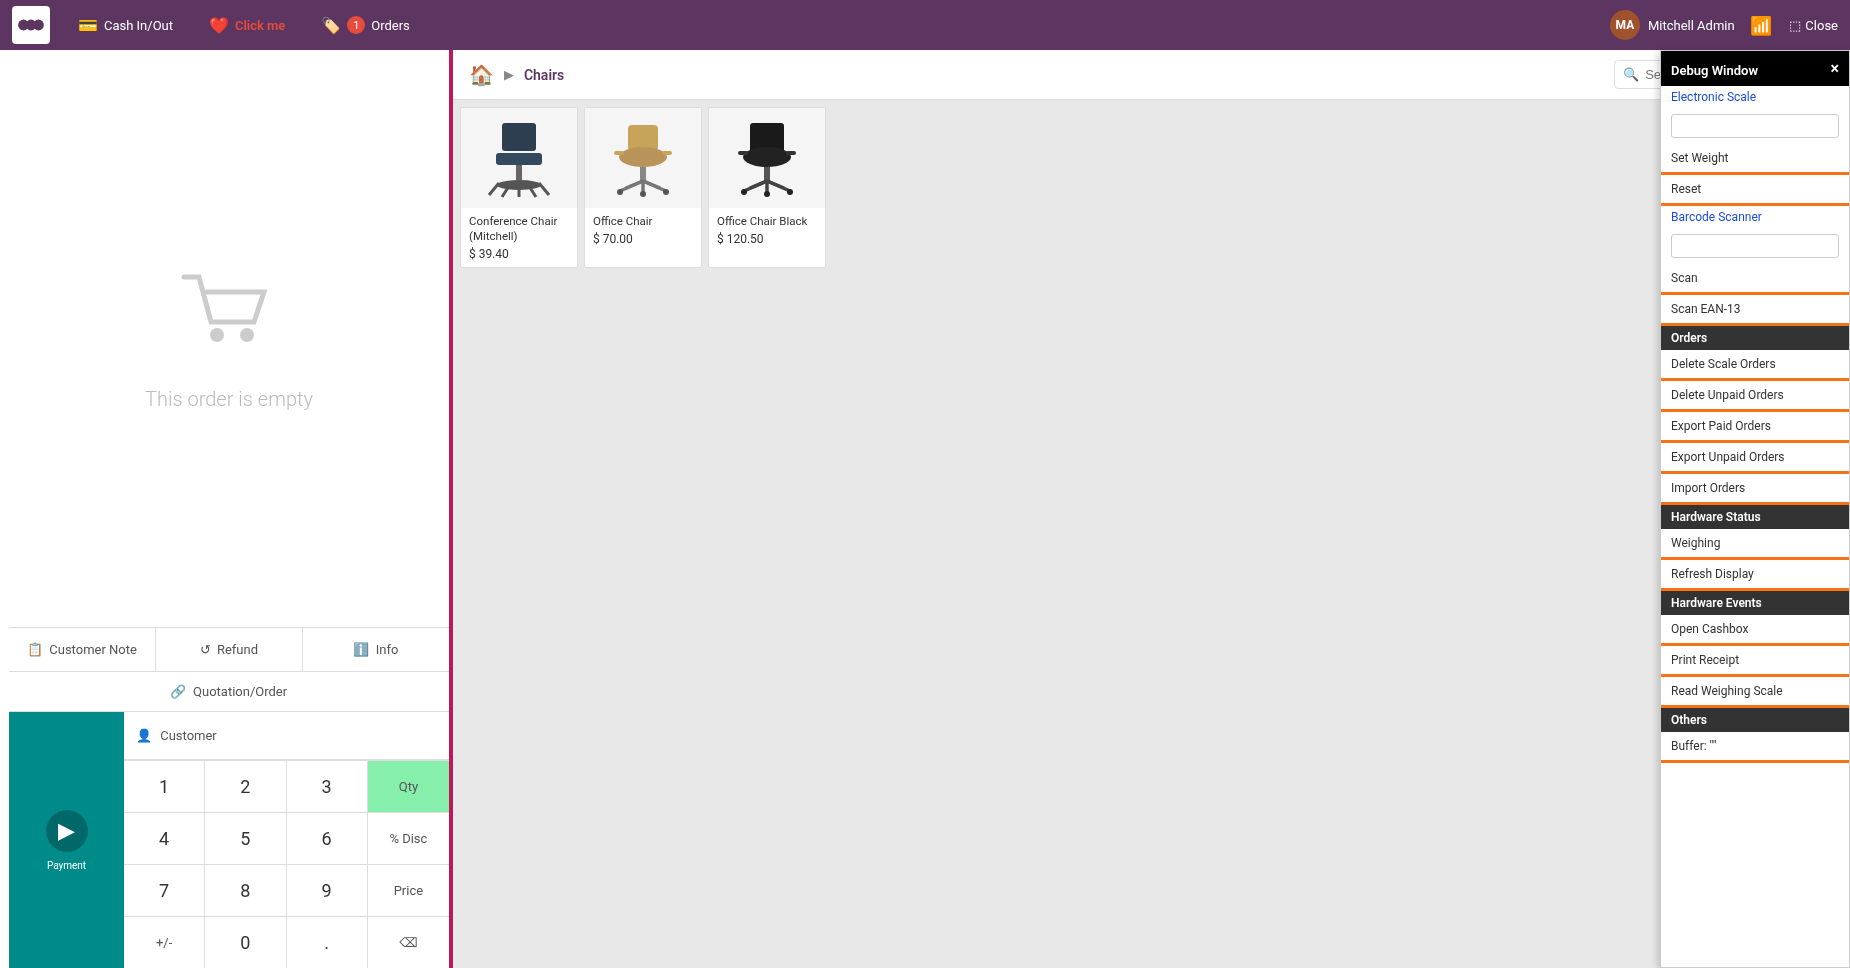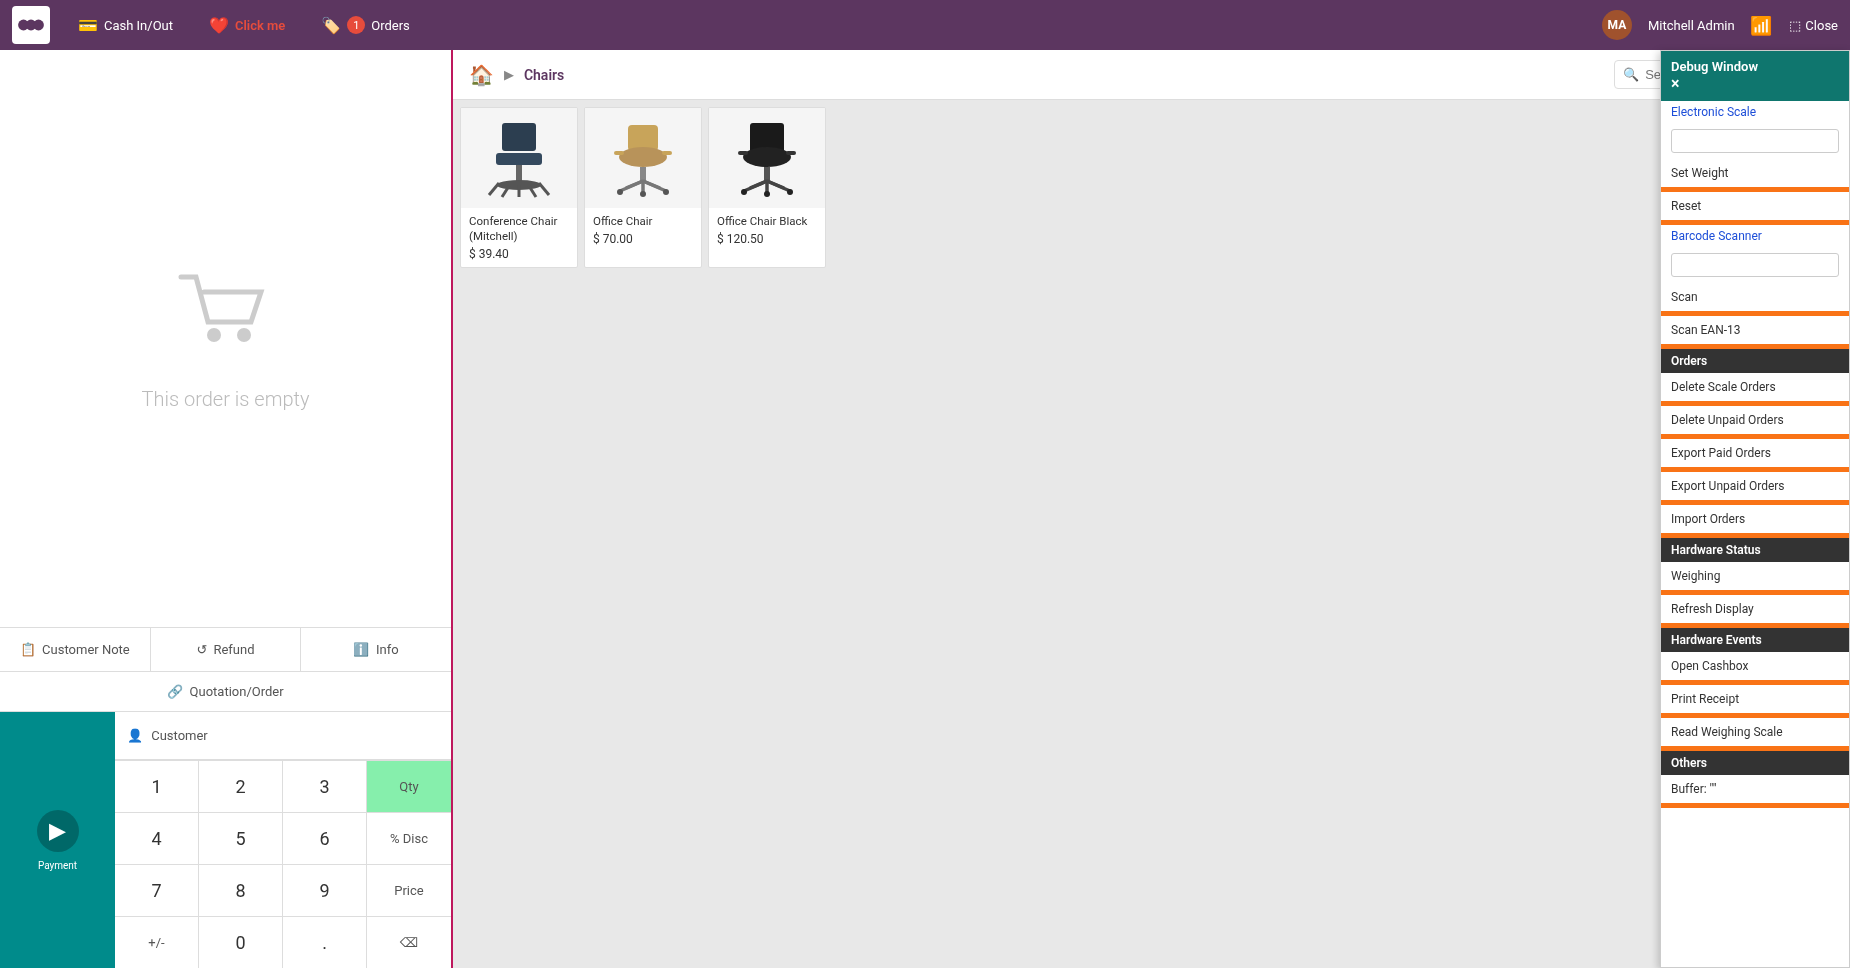--- a/index.html
+++ b/index.html
@@ -33,42 +33,43 @@
     .topbar-badge {
       background: #e74c3c; color: white; border-radius: 50%;
       width: 18px; height: 18px; font-size: 11px;
       display: flex; align-items: center; justify-content: center;
     }
     .topbar-right {
       margin-left: auto;
       display: flex; align-items: center; gap: 16px; color: white;
     }
     .topbar-user {
-      display: flex; align-items: center; gap: 16px; cursor: pointer;
+      display: flex; align-items: center; gap: 8px; cursor: pointer;
     }
     .topbar-avatar {
       width: 30px; height: 30px; border-radius: 50%;
       background: #a0522d; display: flex; align-items: center; justify-content: center;
       color: white; font-size: 12px; font-weight: bold;
     }
     .topbar-close { color: white; cursor: pointer; font-size: 13px; display: flex; align-items: center; gap: 4px; }
 
     
     .main-layout {
       display: flex;
       height: calc(968px - 50px);
     }
 
     
     .left-panel {
       width: 453px;
       background: white;
       display: flex;
       flex-direction: column;
-      border-right: 2px solid #be185d;
+      border-right: 4px solid #be185d;
+      padding-left: 9px;
     }
     .order-area {
       flex: 1;
       display: flex;
       flex-direction: column;
       align-items: center;
       justify-content: center;
       color: #ccc;
     }
     .cart-icon {
@@ -248,48 +249,47 @@
       top: 50px;
       width: 190px;
       background: white;
       border: 1px solid #ccc;
       box-shadow: -2px 2px 8px rgba(0,0,0,0.2);
       z-index: 100;
       height: 918px;
       overflow-y: auto;
     }
     .debug-header {
-      background: #0f766e;
+      background: #000000;
       color: white;
       padding: 8px 10px;
       font-size: 13px;
       font-weight: 600;
       display: flex;
-      align-items: flex-start;
+      align-items: flex-end;
       justify-content: space-between;
-      flex-direction: column;
     }
     .debug-close {
       cursor: pointer;
       font-size: 16px;
       color: white;
     }
     .debug-section-title {
       background: #333;
       color: white;
       padding: 5px 10px;
       font-size: 12px;
       font-weight: 600;
     }
     .debug-item {
       padding: 7px 10px;
       font-size: 12px;
       color: #333;
       cursor: pointer;
-      border-bottom: 5px solid #f97316;
+      border-bottom: 3px solid #f97316;
     }
     .debug-input {
       width: calc(100% - 20px);
       margin: 6px 10px;
       border: 1px solid #ccc;
       border-radius: 3px;
       padding: 4px 6px;
       font-size: 12px;
       outline: none;
     }

